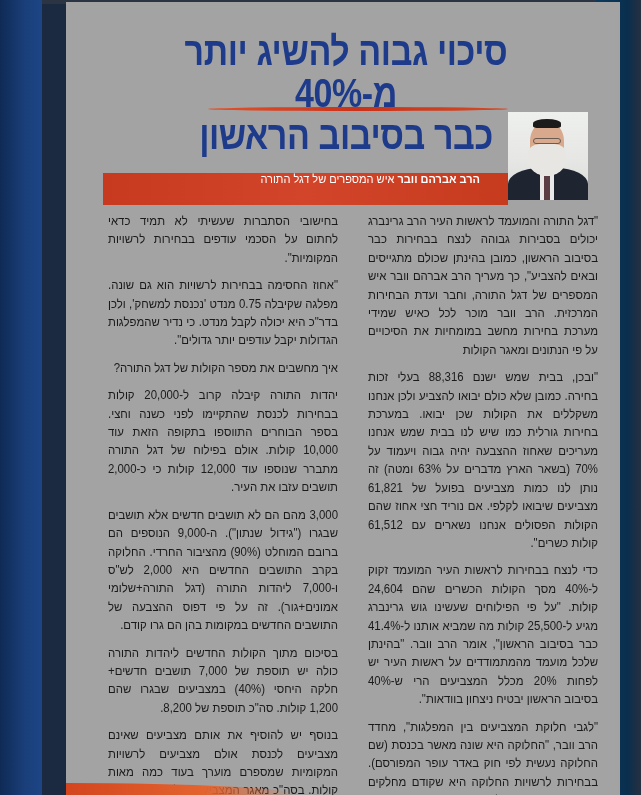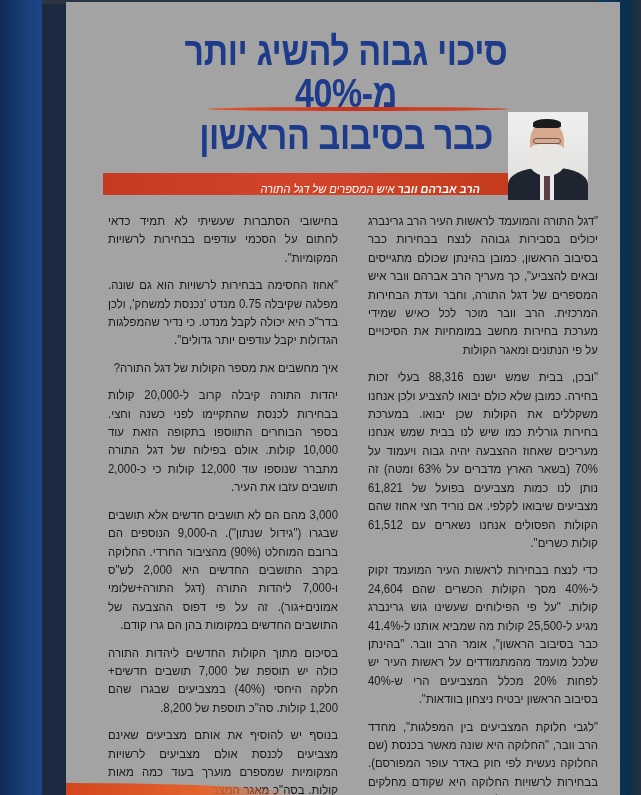--- a/index.html
+++ b/index.html
@@ -73,25 +73,24 @@
     .photo .shirt {
       position: absolute; left: 32px; top: 60px; width: 14px; height: 30px;
       background: #e9e9ea;
     }
     .photo .tie {
       position: absolute; left: 36px; top: 64px; width: 6px; height: 26px;
       background: #5b3d44;
     }
 
     .caption-bar {
-      position: absolute; left: 37px; top: 171px; width: 405px; height: 22px;
+      position: absolute; left: 37px; top: 171px; width: 405px; height: 32px;
       background: linear-gradient(90deg, #c73a1f 0%, #d2452a 50%, #c63a1e 100%);
-      display: flex; align-items: flex-end; justify-content: flex-start;
+      display: flex; align-items: flex-start; justify-content: flex-start;
       padding-right: 28px;
-      font-style: italic;
     }
     .caption-text {
       color: #ffffff; font-size: 11px; font-family: "Liberation Sans", sans-serif;
       white-space: nowrap;
     }
     .caption-text b { font-weight: bold; }
 
     .col {
       position: absolute; top: 210px;
       font-family: "Liberation Sans", sans-serif;

